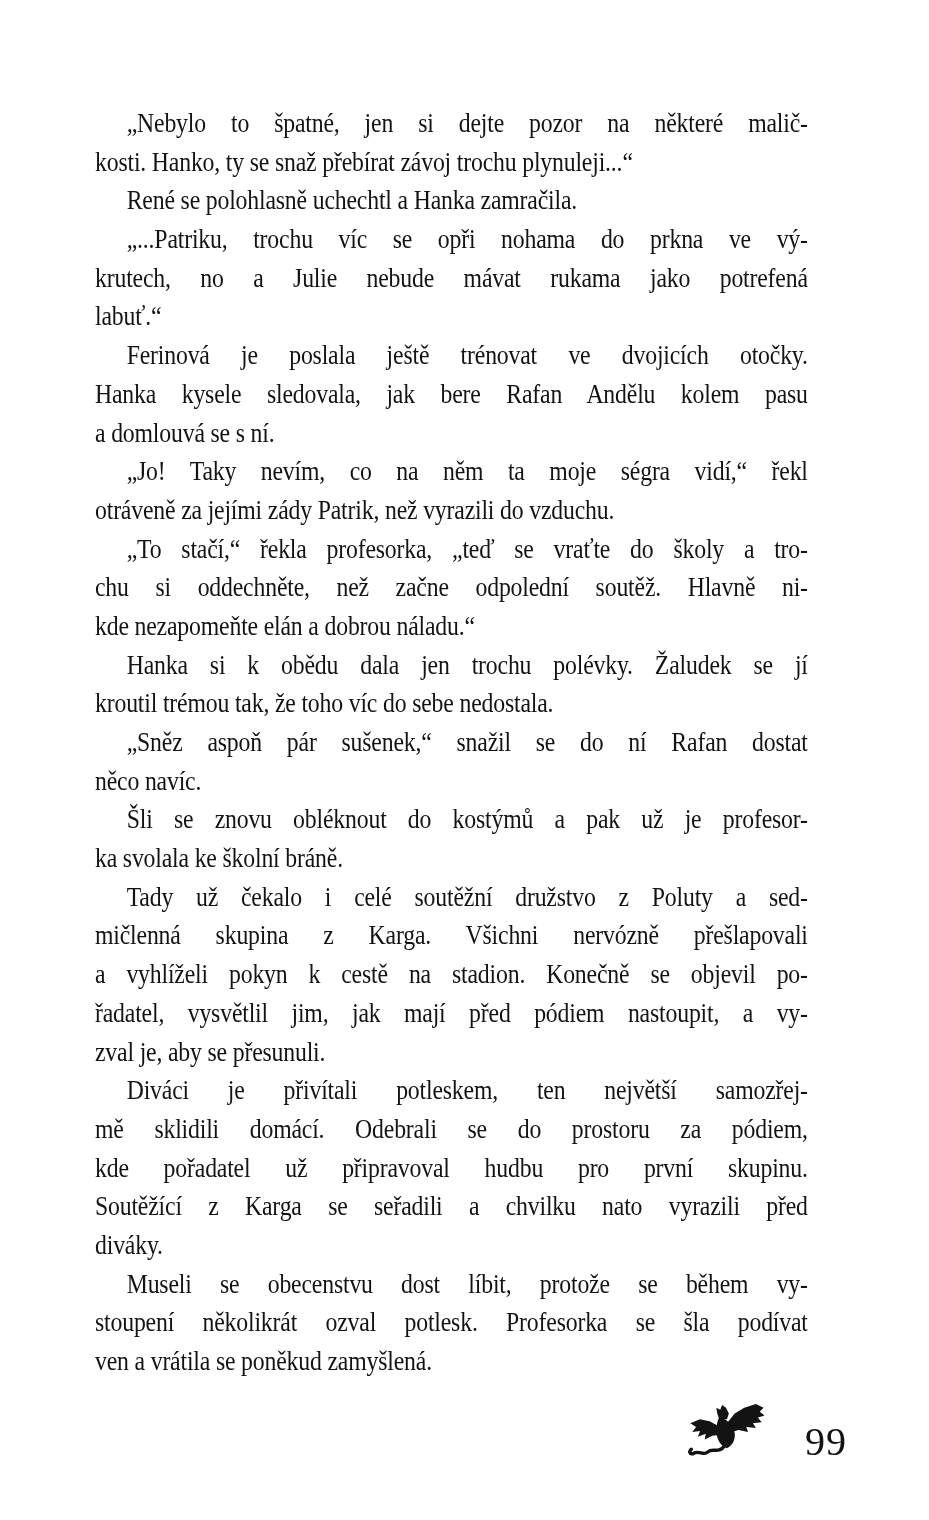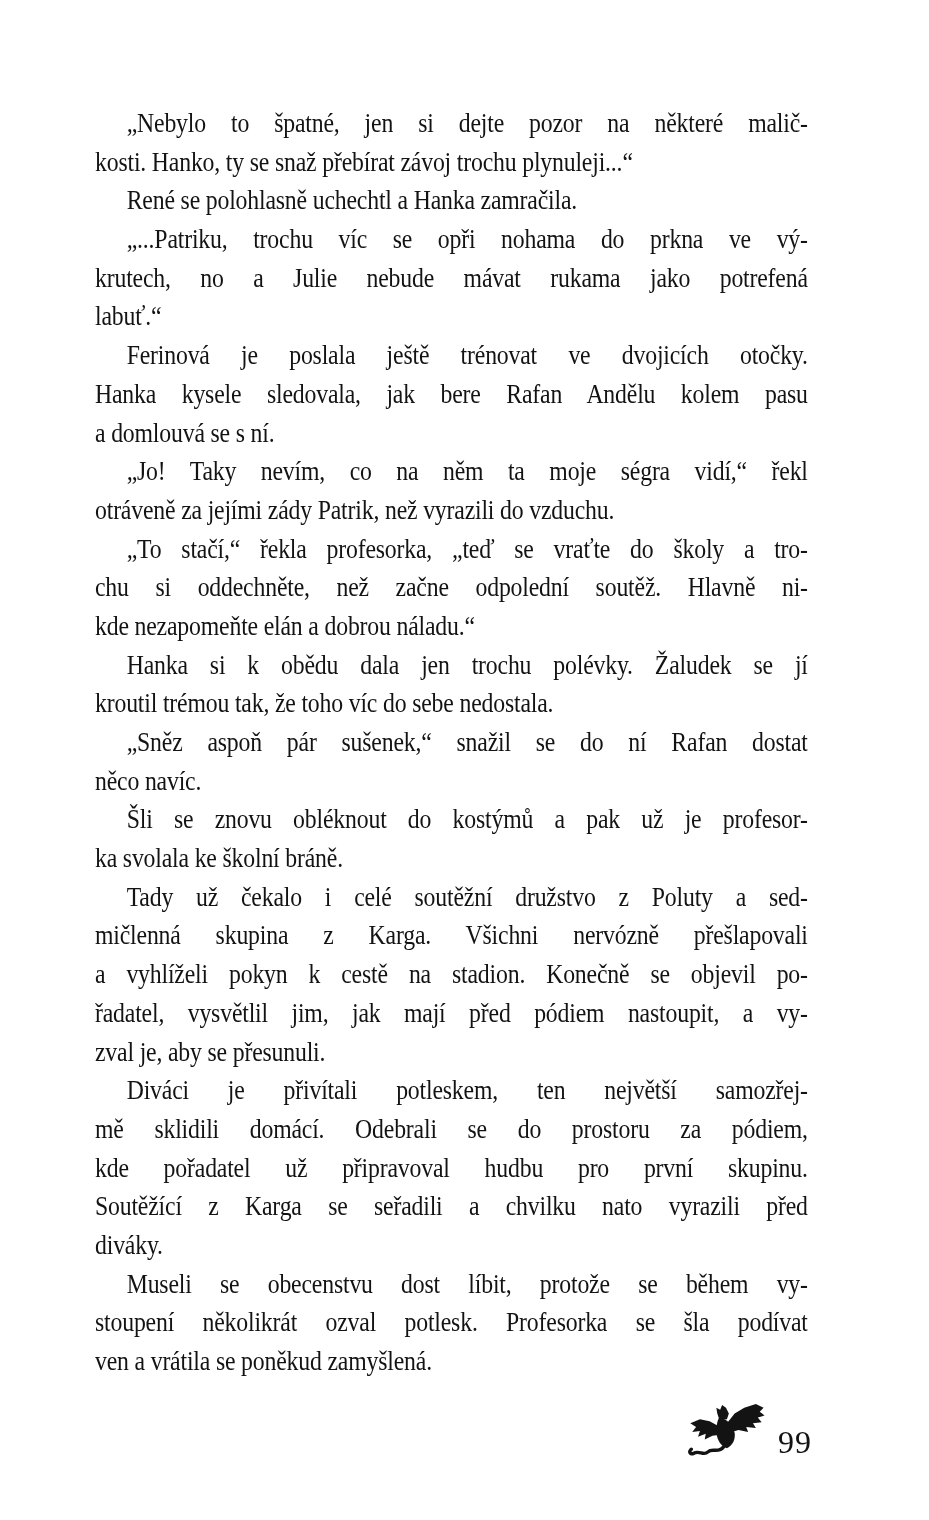--- a/index.html
+++ b/index.html
@@ -40,23 +40,23 @@
   .line.first { text-indent: 36px; }
   .footer-ornament {
     position: absolute;
     left: 684px;
     top: 1402px;
     width: 82px;
     height: 54px;
   }
   .page-number {
     position: absolute;
-    left: 778px;
+    left: 805px;
     top: 1420px;
-    font-size: 32px;
+    font-size: 40px;
     line-height: 44px;
     letter-spacing: 1px;
     color: #131313;
   }
 </style>
 </head>
 <body>
 
 <div class="page">
 

